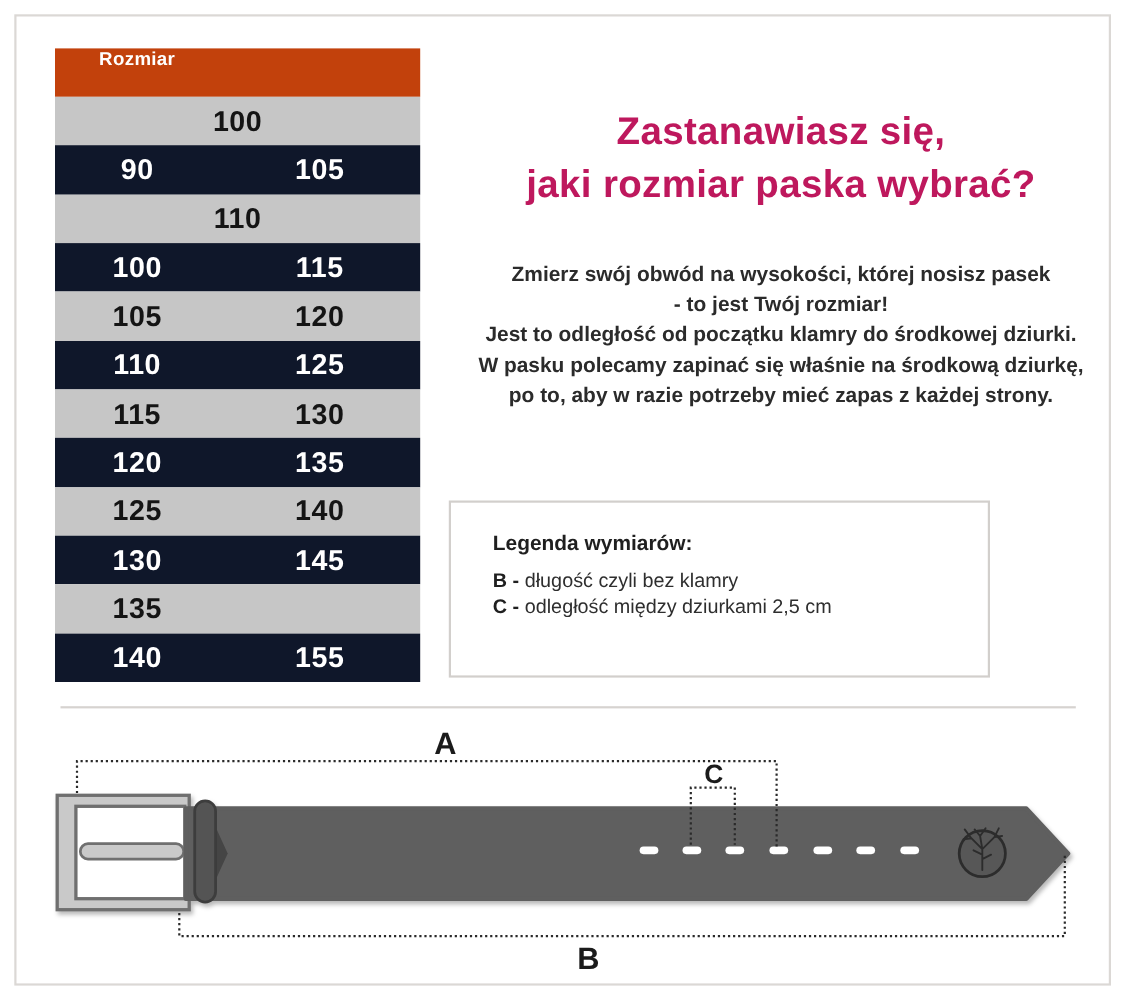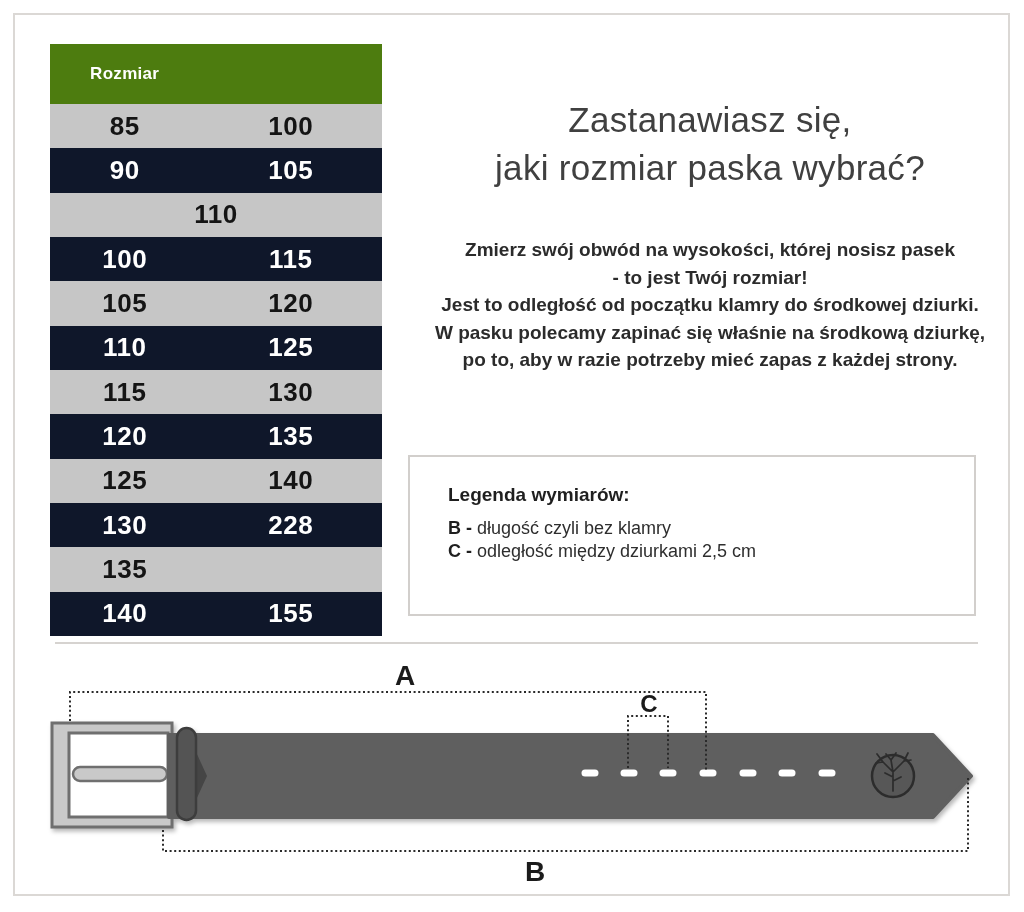--- a/index.html
+++ b/index.html
@@ -5,39 +5,39 @@
   * { margin:0; padding:0; box-sizing:border-box; }
   html,body { width:1024px; height:912px; background:#ffffff;
     font-family:"Liberation Sans","DejaVu Sans",sans-serif; }
   body { position:relative; overflow:hidden; }
 
   .frame { position:absolute; left:13px; top:13px; width:997px; height:883px;
     border:2px solid #dbd8d5; background:#fff; }
 
   
   .size-table { position:absolute; left:50px; top:44px; width:332px; }
-  .thead { display:flex; height:60px; background:#4d7c0f; color:#ffffff; align-items:center; }
+  .thead { display:flex; height:44px; background:#c2410c; color:#ffffff; align-items:flex-start; }
   .th1 { flex:0 0 45%; text-align:center; font-weight:bold; font-size:17px; letter-spacing:.3px; }
   .th2 { flex:1; text-align:center; line-height:1.15; }
   .th2 .l1 { font-weight:bold; font-size:17px; letter-spacing:.3px; }
   .th2 .l2 { font-weight:normal; font-size:13.5px; }
   .trow { display:flex; height:44.33px; align-items:center; }
   .trow.alt-light { background:#c6c6c6; color:#141414; }
   .trow.alt-dark  { background:#0f172a; color:#ffffff; }
   .cell { font-weight:bold; font-size:26px; letter-spacing:.5px; text-align:center; }
   .cell.c1 { flex:0 0 45%; }
   .cell.c2 { flex:1; }
 
   
   .right-col { position:absolute; left:410px; top:0; width:600px; text-align:center; }
-  .main-heading { margin-top:96px; font-size:35px; line-height:48px; font-weight:normal;
-    color:#404040; letter-spacing:.3px; }
+  .main-heading { margin-top:96px; font-size:35px; line-height:48px; font-weight:bold;
+    color:#be185d; letter-spacing:.3px; }
   .intro { margin-top:44px; font-size:19px; line-height:27.5px; font-weight:bold; color:#2b2b2b; }
 
-  .legend-box { position:absolute; left:408px; top:455px; width:568px; height:161px;
+  .legend-box { position:absolute; left:408px; top:455px; width:492px; height:161px;
     border:2px solid #d2cfcc; text-align:left; padding:27px 20px 0 38px; }
   .legend-title { font-size:19px; font-weight:bold; color:#1f1f1f; margin-bottom:11px; }
   .legend-item { font-size:18px; line-height:22.5px; color:#2e2e2e; }
   .legend-item .pfx { font-weight:bold; color:#1f1f1f; }
 
   .divider { position:absolute; left:55px; top:642px; width:923px; height:0;
     border-top:2px solid #d6d3d0; }
 
   
   .belt-svg { position:absolute; left:0; top:650px; width:1024px; height:250px; }
@@ -50,21 +50,20 @@
 <body>
 
 <div class="frame"></div>
 
 <div class="size-table">
   <div class="thead">
     <div class="th1">Rozmiar</div>
   </div>
   <div class="tbody">
       <div class="trow alt-light">
-    <div class="cell c1">85</div>
     <div class="cell c2">100</div>
   </div>
       <div class="trow alt-dark">
     <div class="cell c1">90</div>
     <div class="cell c2">105</div>
   </div>
       <div class="trow alt-light">
     <div class="cell c2">110</div>
   </div>
       <div class="trow alt-dark">
@@ -86,21 +85,21 @@
       <div class="trow alt-dark">
     <div class="cell c1">120</div>
     <div class="cell c2">135</div>
   </div>
       <div class="trow alt-light">
     <div class="cell c1">125</div>
     <div class="cell c2">140</div>
   </div>
       <div class="trow alt-dark">
     <div class="cell c1">130</div>
-    <div class="cell c2">228</div>
+    <div class="cell c2">145</div>
   </div>
       <div class="trow alt-light">
     <div class="cell c1">135</div>
   </div>
       <div class="trow alt-dark">
     <div class="cell c1">140</div>
     <div class="cell c2">155</div>
   </div>
     </div>
 </div>

